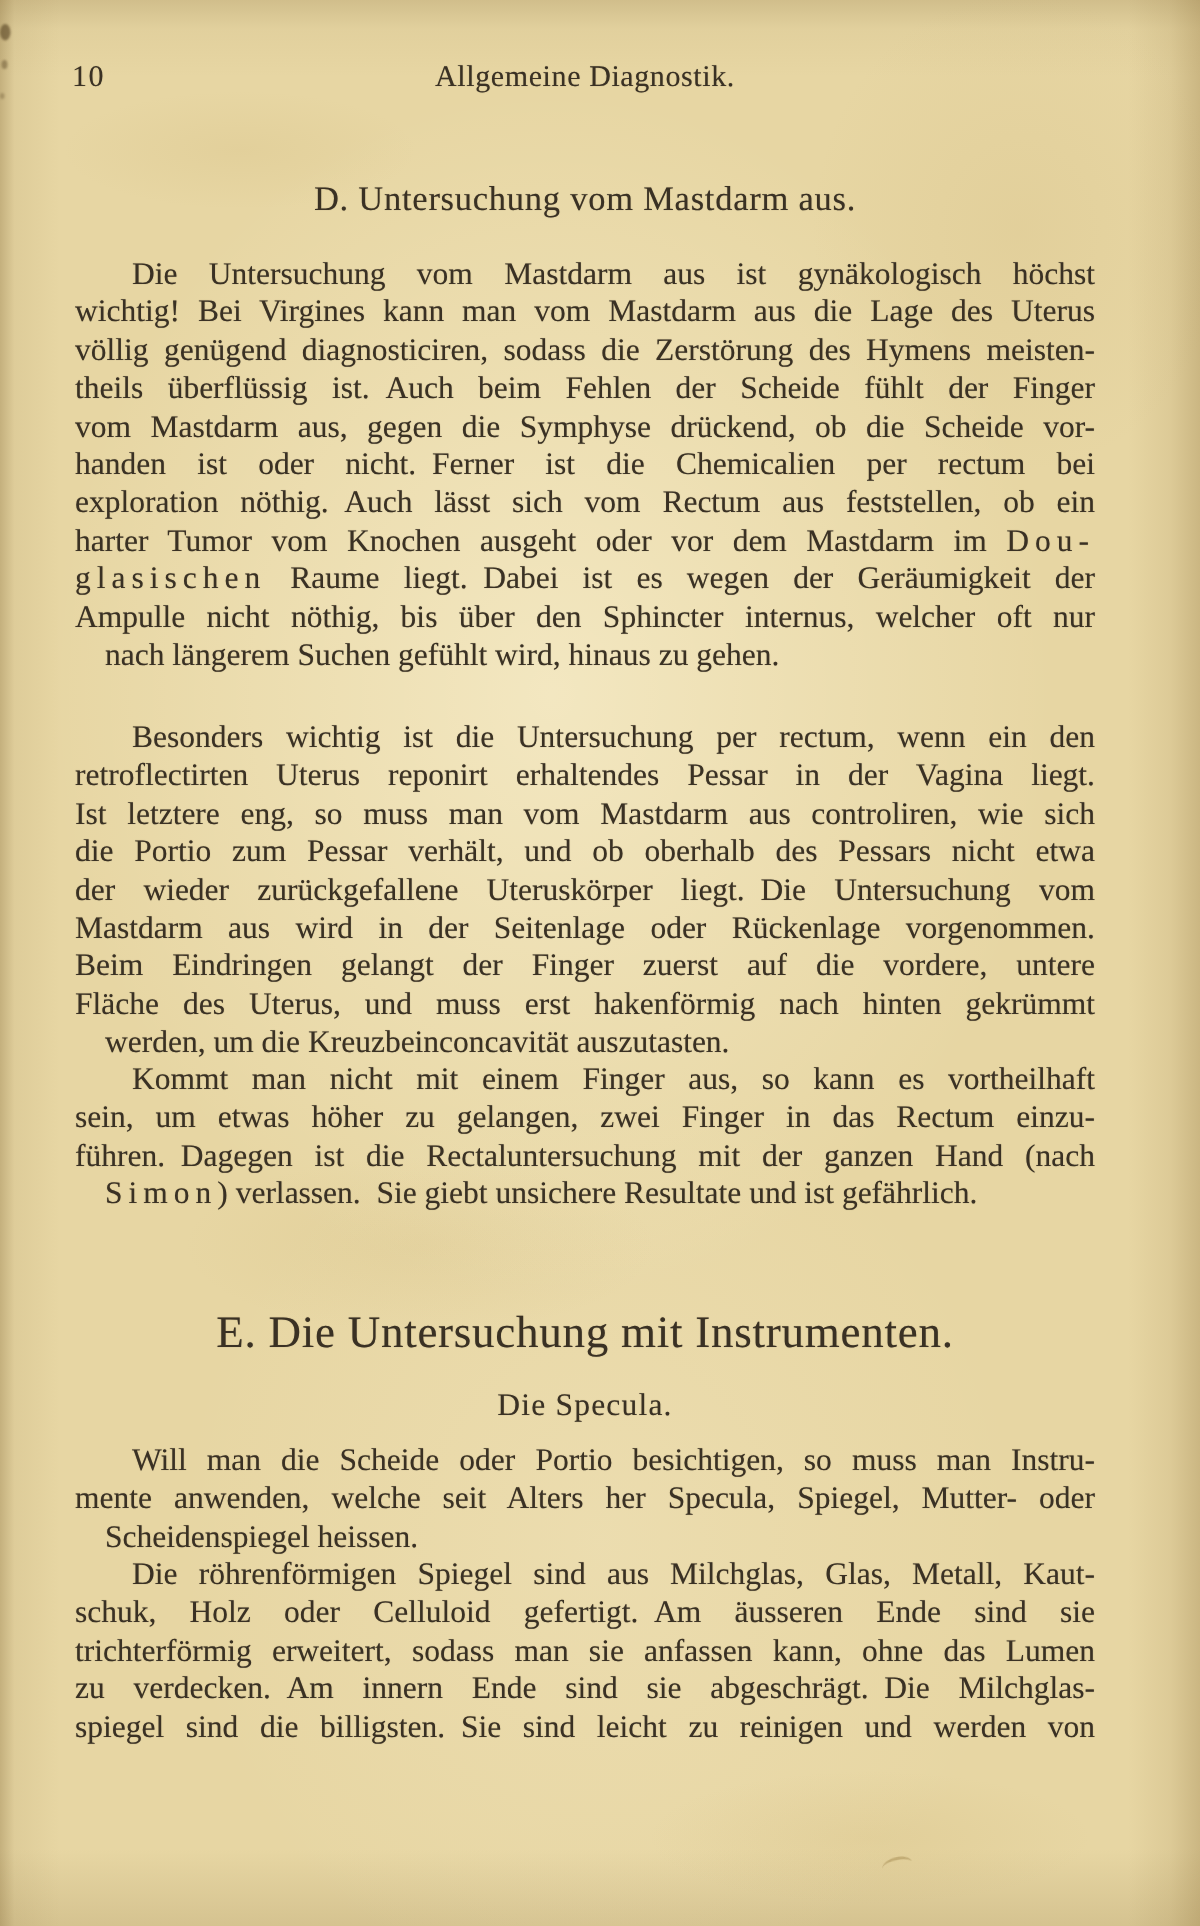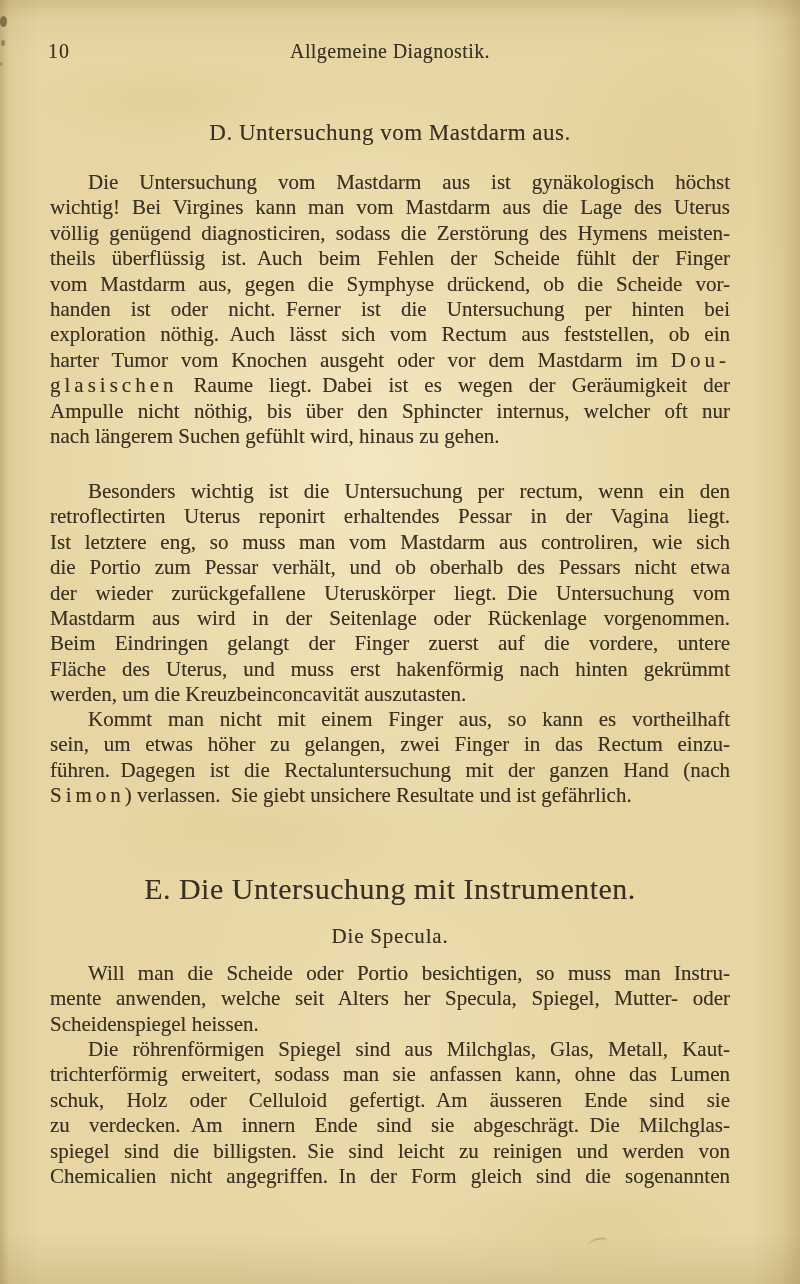--- a/index.html
+++ b/index.html
@@ -44,21 +44,21 @@
   #heading-e{top:872px;font-size:30px;}
   #subheading-specula{top:924px;font-size:21px;letter-spacing:0.8px;}
 
   .para{font-size:21px;}
   #p1{top:170px;} #p2{top:479px;} #p3{top:707px;} #p4{top:961px;} #p5{top:1037px;}
   .tline{
     height:25.4px;line-height:25.4px;
     text-align:justify;text-align-last:justify;
     white-space:normal;overflow:visible;
   }
-  .tline.lastline{text-align-last:left;}
+  .tline.lastline{text-align-last:left;margin-left:20px;}
   .tline.indent{text-indent:38px;}
   .sperr{letter-spacing:4px;}
 </style>
 </head>
 <body>
 
 <div class="paper"></div>
 <div class="mottle m1"></div>
 <div class="mottle m2"></div>
 <div class="mottle m3"></div>
@@ -73,21 +73,21 @@
 </div>
 
 <div class="col ink heading" id="heading-d">D. Untersuchung vom Mastdarm aus.</div>
 
 <div class="col ink para" id="p1">
     <div class="tline indent"><span>Die Untersuchung vom Mastdarm aus ist gynäkologisch höchst</span></div>
     <div class="tline"><span>wichtig! Bei Virgines kann man vom Mastdarm aus die Lage des Uterus</span></div>
     <div class="tline"><span>völlig genügend diagnosticiren, sodass die Zerstörung des Hymens meisten-</span></div>
     <div class="tline"><span>theils überflüssig ist. Auch beim Fehlen der Scheide fühlt der Finger</span></div>
     <div class="tline"><span>vom Mastdarm aus, gegen die Symphyse drückend, ob die Scheide vor-</span></div>
-    <div class="tline"><span>handen ist oder nicht. Ferner ist die Untersuchung per hinten bei</span></div>
+    <div class="tline"><span>handen ist oder nicht. Ferner ist die Chemicalien per rectum bei</span></div>
     <div class="tline"><span>exploration nöthig. Auch lässt sich vom Rectum aus feststellen, ob ein</span></div>
     <div class="tline"><span>harter Tumor vom Knochen ausgeht oder vor dem Mastdarm im </span><span class="sperr">Dou-</span></div>
     <div class="tline"><span class="sperr">glasischen</span><span> Raume liegt. Dabei ist es wegen der Geräumigkeit der</span></div>
     <div class="tline"><span>Ampulle nicht nöthig, bis über den Sphincter internus, welcher oft nur</span></div>
     <div class="tline lastline"><span>nach längerem Suchen gefühlt wird, hinaus zu gehen.</span></div>
   </div>
 <div class="col ink para" id="p2">
     <div class="tline indent"><span>Besonders wichtig ist die Untersuchung per rectum, wenn ein den</span></div>
     <div class="tline"><span>retroflectirten Uterus reponirt erhaltendes Pessar in der Vagina liegt.</span></div>
     <div class="tline"><span>Ist letztere eng, so muss man vom Mastdarm aus controliren, wie sich</span></div>
@@ -108,18 +108,17 @@
 <div class="col ink heading" id="heading-e">E. Die Untersuchung mit Instrumenten.</div>
 <div class="col ink heading" id="subheading-specula">Die Specula.</div>
 
 <div class="col ink para" id="p4">
     <div class="tline indent"><span>Will man die Scheide oder Portio besichtigen, so muss man Instru-</span></div>
     <div class="tline"><span>mente anwenden, welche seit Alters her Specula, Spiegel, Mutter- oder</span></div>
     <div class="tline lastline"><span>Scheidenspiegel heissen.</span></div>
   </div>
 <div class="col ink para" id="p5">
     <div class="tline indent"><span>Die röhrenförmigen Spiegel sind aus Milchglas, Glas, Metall, Kaut-</span></div>
+    <div class="tline"><span>schuk, Holz oder Celluloid gefertigt. Am äusseren Ende sind sie</span></div>
     <div class="tline"><span>trichterförmig erweitert, sodass man sie anfassen kann, ohne das Lumen</span></div>
-    <div class="tline"><span>schuk, Holz oder Celluloid gefertigt. Am äusseren Ende sind sie</span></div>
     <div class="tline"><span>zu verdecken. Am innern Ende sind sie abgeschrägt. Die Milchglas-</span></div>
     <div class="tline"><span>spiegel sind die billigsten. Sie sind leicht zu reinigen und werden von</span></div>
-    <div class="tline"><span>Chemicalien nicht angegriffen. In der Form gleich sind die sogenannten</span></div>
   </div>
 
 </body></html>

